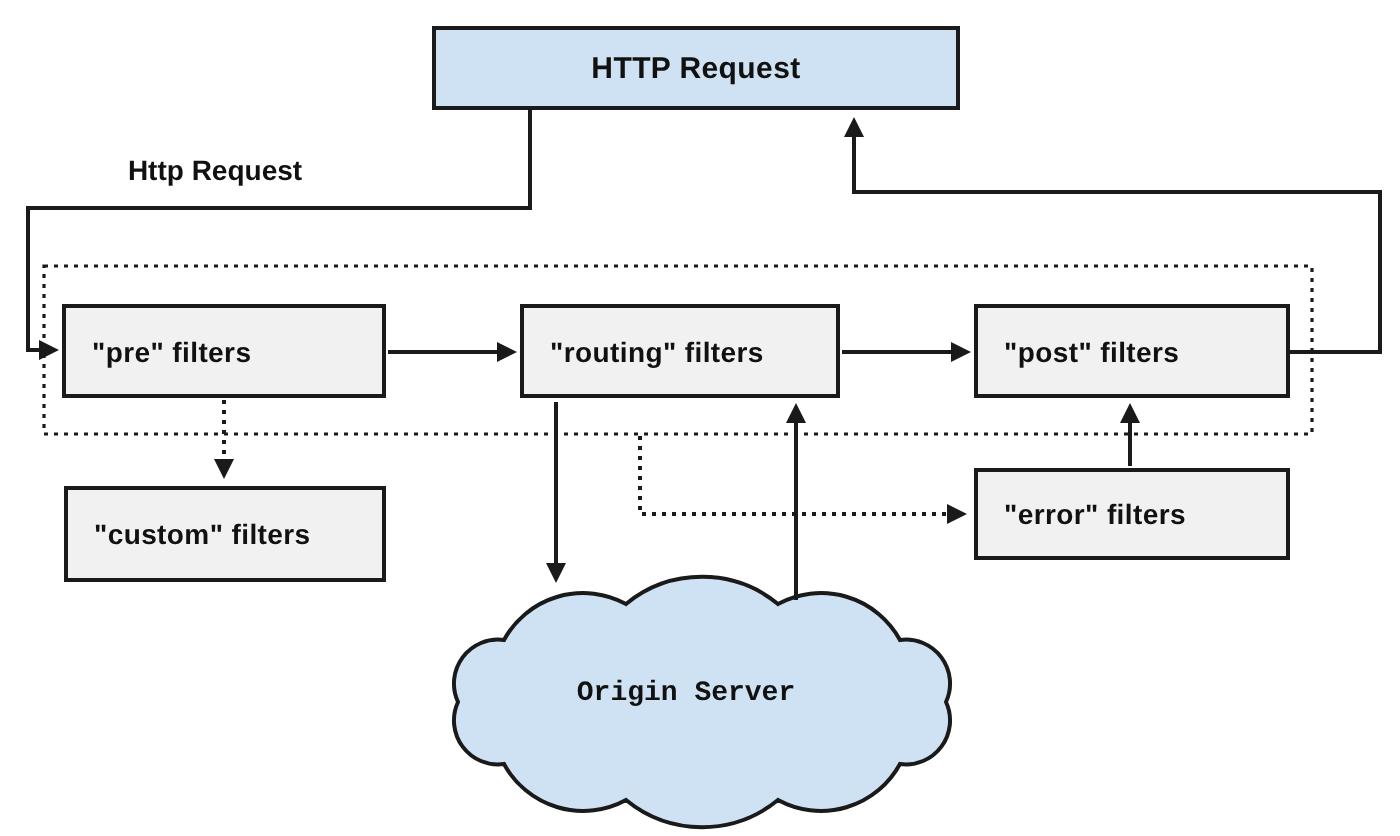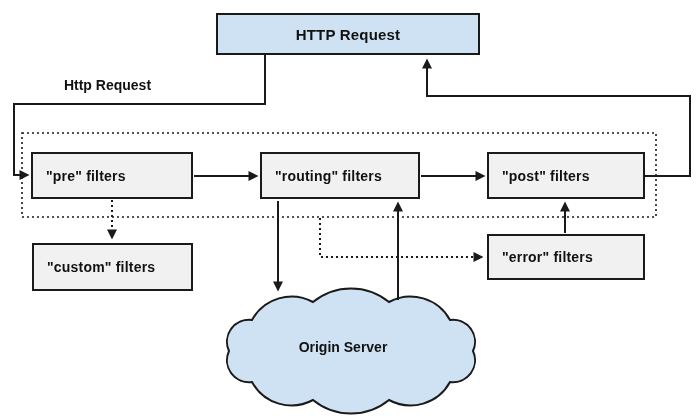--- a/index.html
+++ b/index.html
@@ -70,20 +70,21 @@
     font-size: 14px;
     color: #111111;
     text-align: center;
   }
   .cloud-label {
     position: absolute;
     font-weight: 700;
     font-size: 14px;
     color: #111111;
     text-align: center;
+    font-family: Liberation Mono, monospace;
   }
 </style>
 </head>
 <body>
 
 <div class="canvas">
 
   <svg class="layer" viewBox="0 0 700 418">
     <defs>
       <marker id="arrowhead" viewBox="0 0 10 10" refX="7.5" refY="5" markerWidth="6" markerHeight="5" orient="auto">

